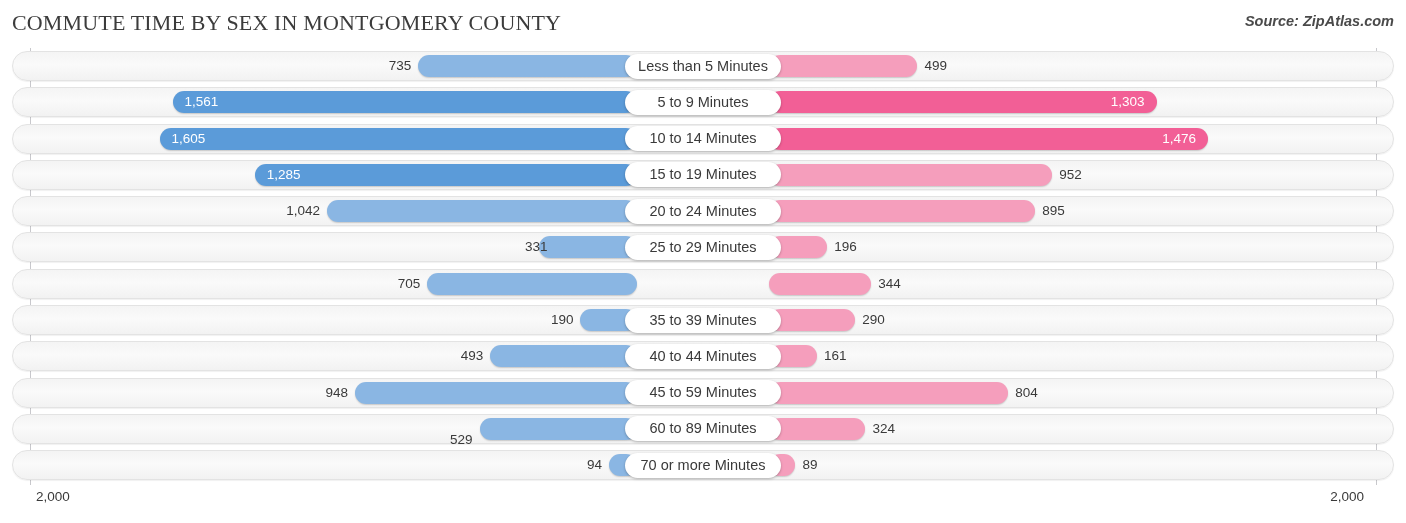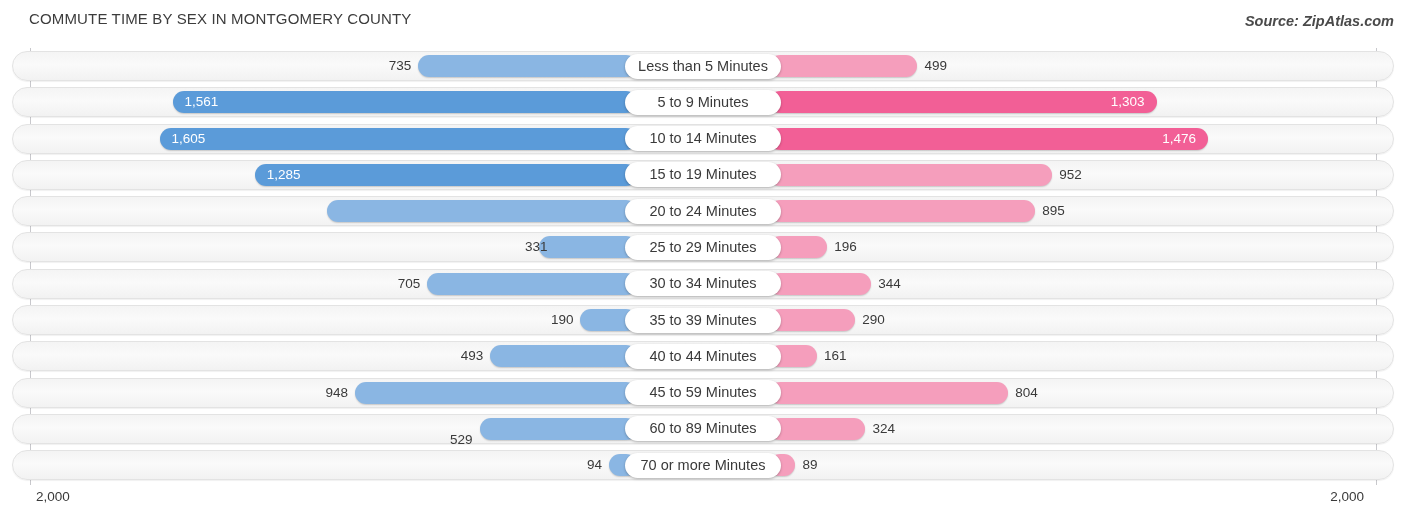--- a/index.html
+++ b/index.html
@@ -18,27 +18,28 @@
   }
 
   
   .header {
     position: absolute;
     top: 0; left: 0; right: 0;
     height: 44px;
   }
   .chart-title {
     position: absolute;
-    left: 29px;
+    left: 12px;
     top: 10px;
-    font-size: 15px;
+    font-size: 22px;
     letter-spacing: 0.15px;
     color: #3c3c3c;
     font-weight: 400;
     white-space: nowrap;
+    font-family: Liberation Serif, serif;
   }
   .source {
     position: absolute;
     right: 12px;
     top: 13px;
     font-size: 14.5px;
     font-style: italic;
     font-weight: bold;
     color: #4a4a4a;
     white-space: nowrap;
@@ -214,38 +215,38 @@
         <div class="bar bar-male" style="right: 757px; width: 382.287px; background: rgb(91, 155, 217);"></div>
         <div class="bar bar-female" style="left: 757px; width: 283.22px; background: rgb(245, 158, 188);"></div>
         <div class="val val-male inside" style="left: 254.713px; text-align: left;">1,285</div>
         <div class="val val-female" style="left: 1047.22px;">952</div>
         <div class="center-label" style="left: 613px; width: 156px;">15 to 19 Minutes</div>
       </div>
       <div class="row">
         <div class="track"></div>
         <div class="bar bar-male" style="right: 757px; width: 309.995px; background: rgb(138, 182, 227);"></div>
         <div class="bar bar-female" style="left: 757px; width: 266.262px; background: rgb(245, 158, 188);"></div>
+        <div class="val val-male" style="left: 0px; width: 308.005px;">1,042</div>
         <div class="val val-female" style="left: 1030.26px;">895</div>
         <div class="center-label" style="left: 613px; width: 156px;">20 to 24 Minutes</div>
       </div>
       <div class="row">
         <div class="track"></div>
         <div class="bar bar-male" style="right: 757px; width: 98.4725px; background: rgb(138, 182, 227);"></div>
         <div class="bar bar-female" style="left: 757px; width: 58.31px; background: rgb(245, 158, 188);"></div>
         <div class="val val-male" style="left: 16px; width: 519.528px;">331</div>
         <div class="val val-female" style="left: 822.31px;">196</div>
         <div class="center-label" style="left: 613px; width: 156px;">25 to 29 Minutes</div>
       </div>
       <div class="row">
         <div class="track"></div>
         <div class="bar bar-male" style="right: 757px; width: 209.737px; background: rgb(138, 182, 227);"></div>
         <div class="bar bar-female" style="left: 757px; width: 102.34px; background: rgb(245, 158, 188);"></div>
         <div class="val val-male" style="left: 0px; width: 408.262px;">705</div>
         <div class="val val-female" style="left: 866.34px;">344</div>
-        <div class="center-label" style="left: 613px; width: 156px;">30 to 34 Minutes</div>
       </div>
       <div class="row">
         <div class="track"></div>
         <div class="bar bar-male" style="right: 757px; width: 56.525px; background: rgb(138, 182, 227);"></div>
         <div class="bar bar-female" style="left: 757px; width: 86.275px; background: rgb(245, 158, 188);"></div>
         <div class="val val-male" style="left: 0px; width: 561.475px;">190</div>
         <div class="val val-female" style="left: 850.275px;">290</div>
         <div class="center-label" style="left: 613px; width: 156px;">35 to 39 Minutes</div>
       </div>
       <div class="row">

